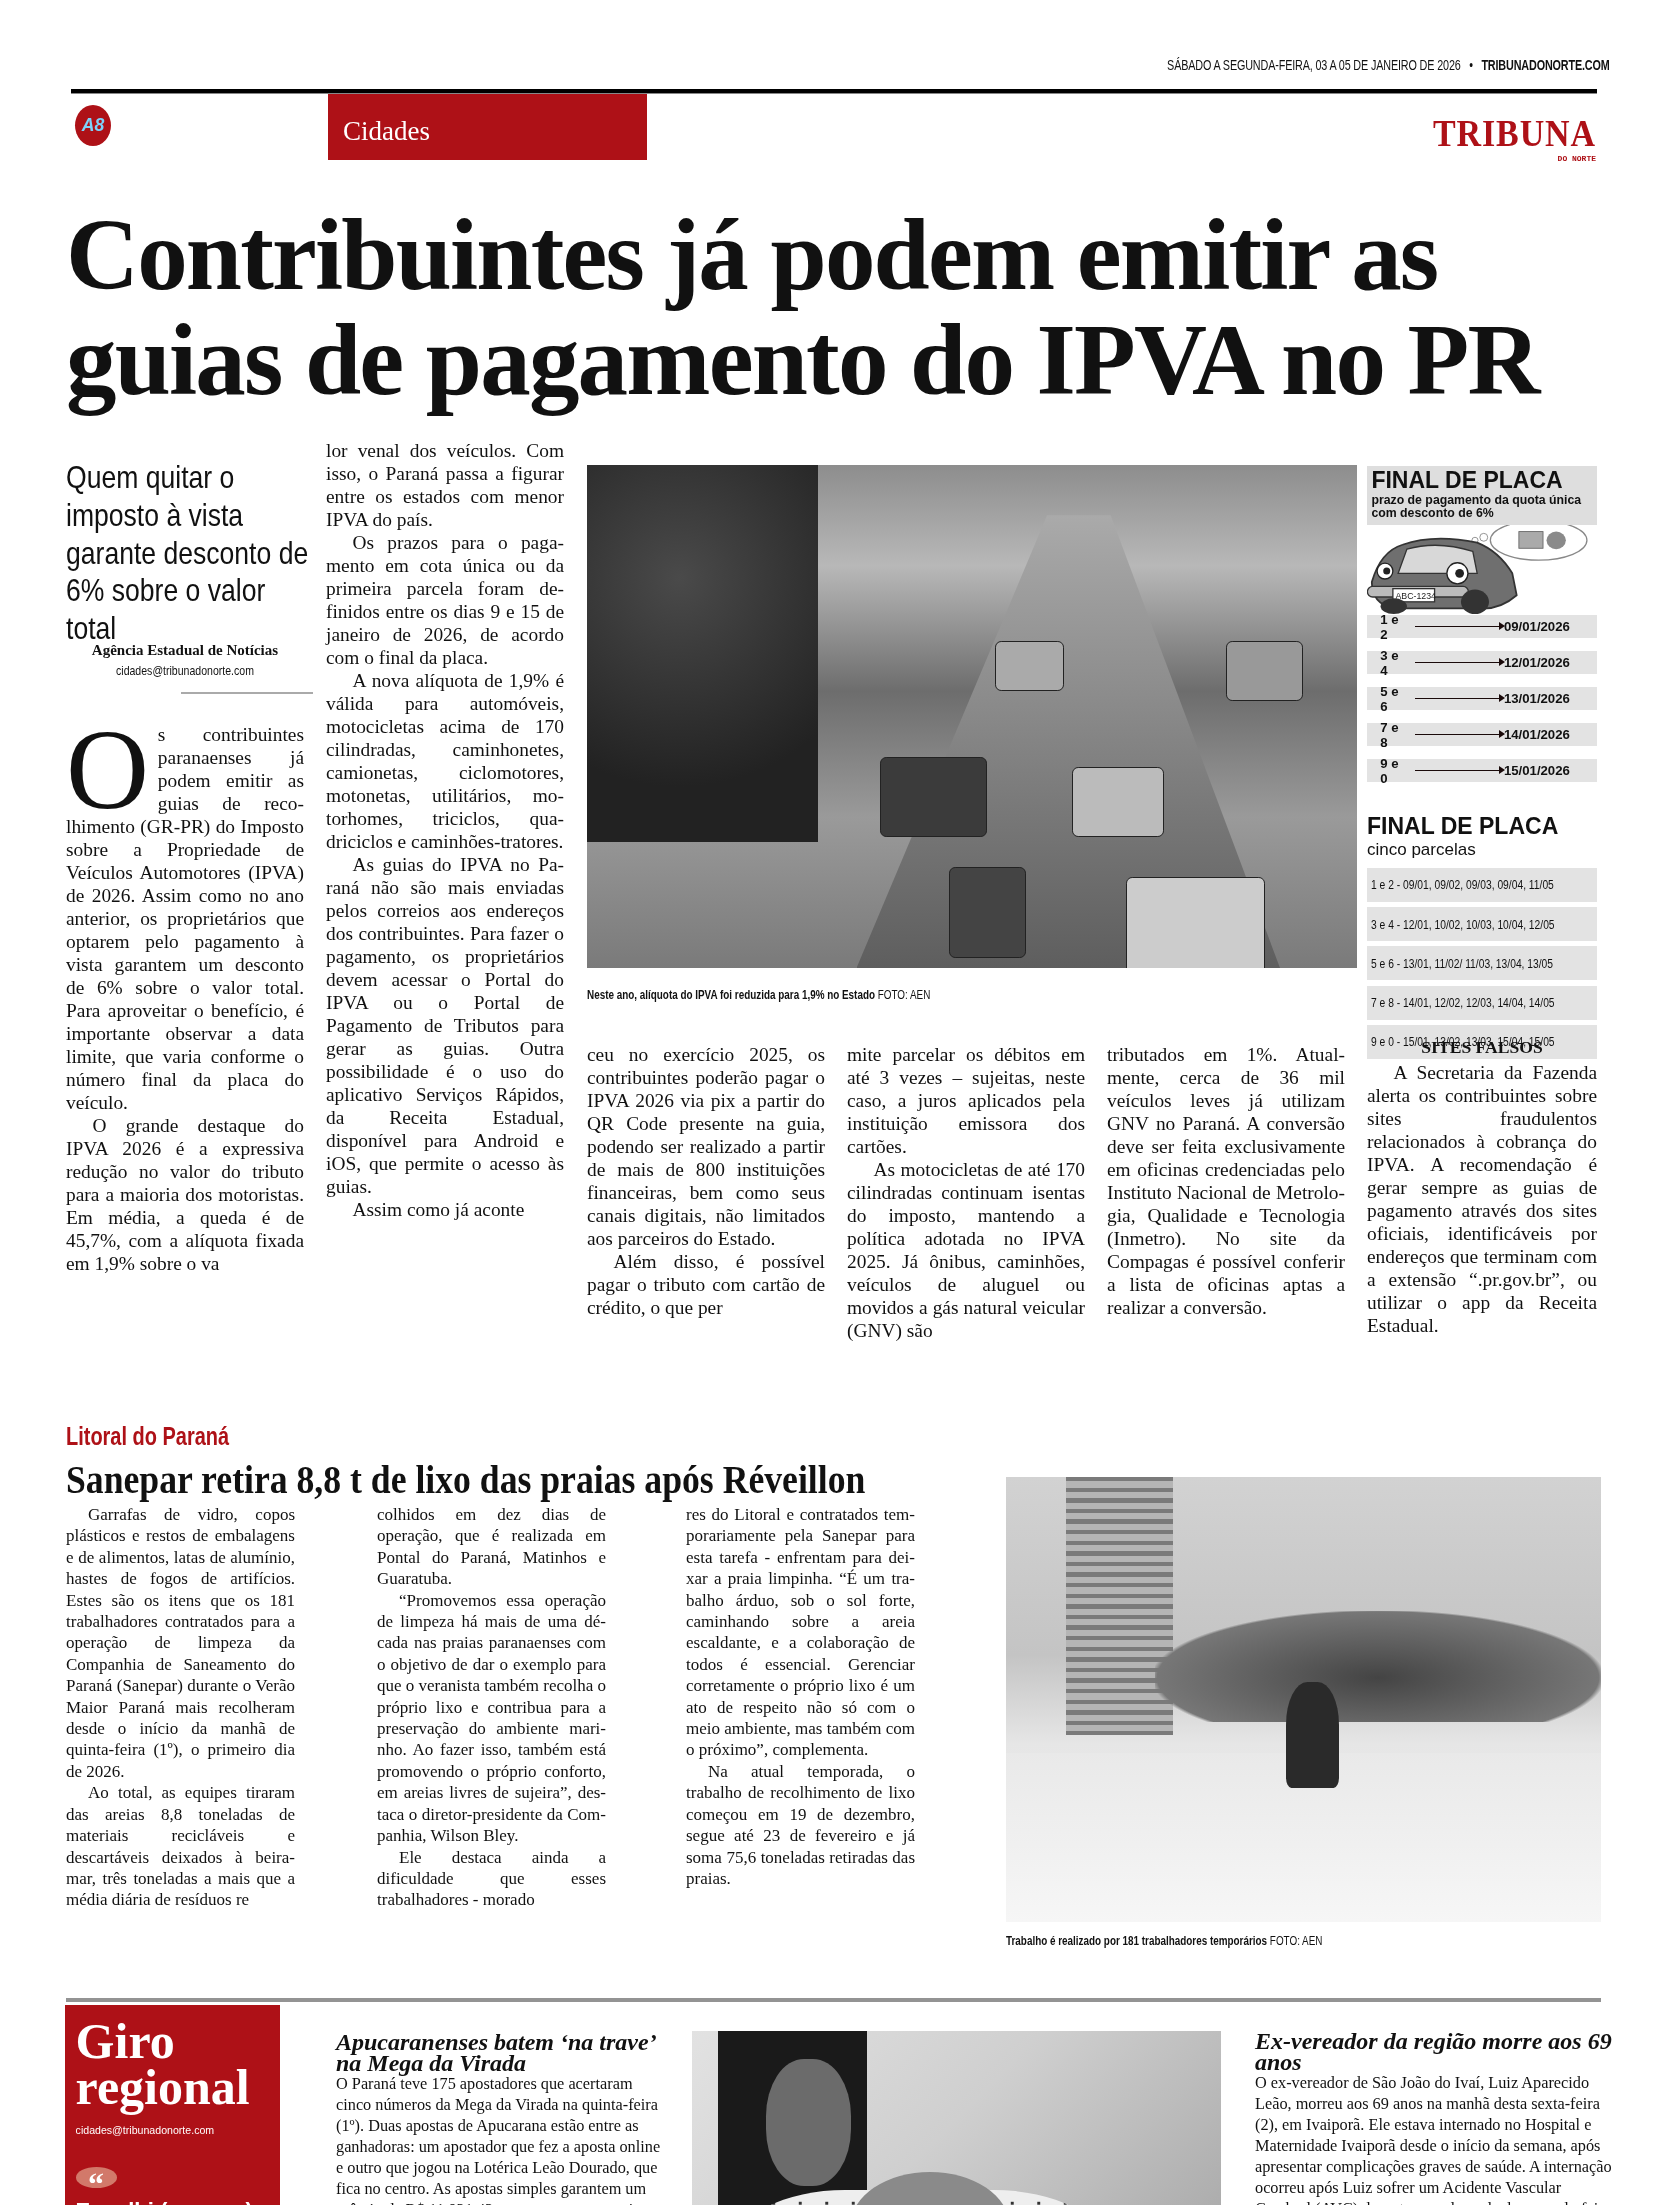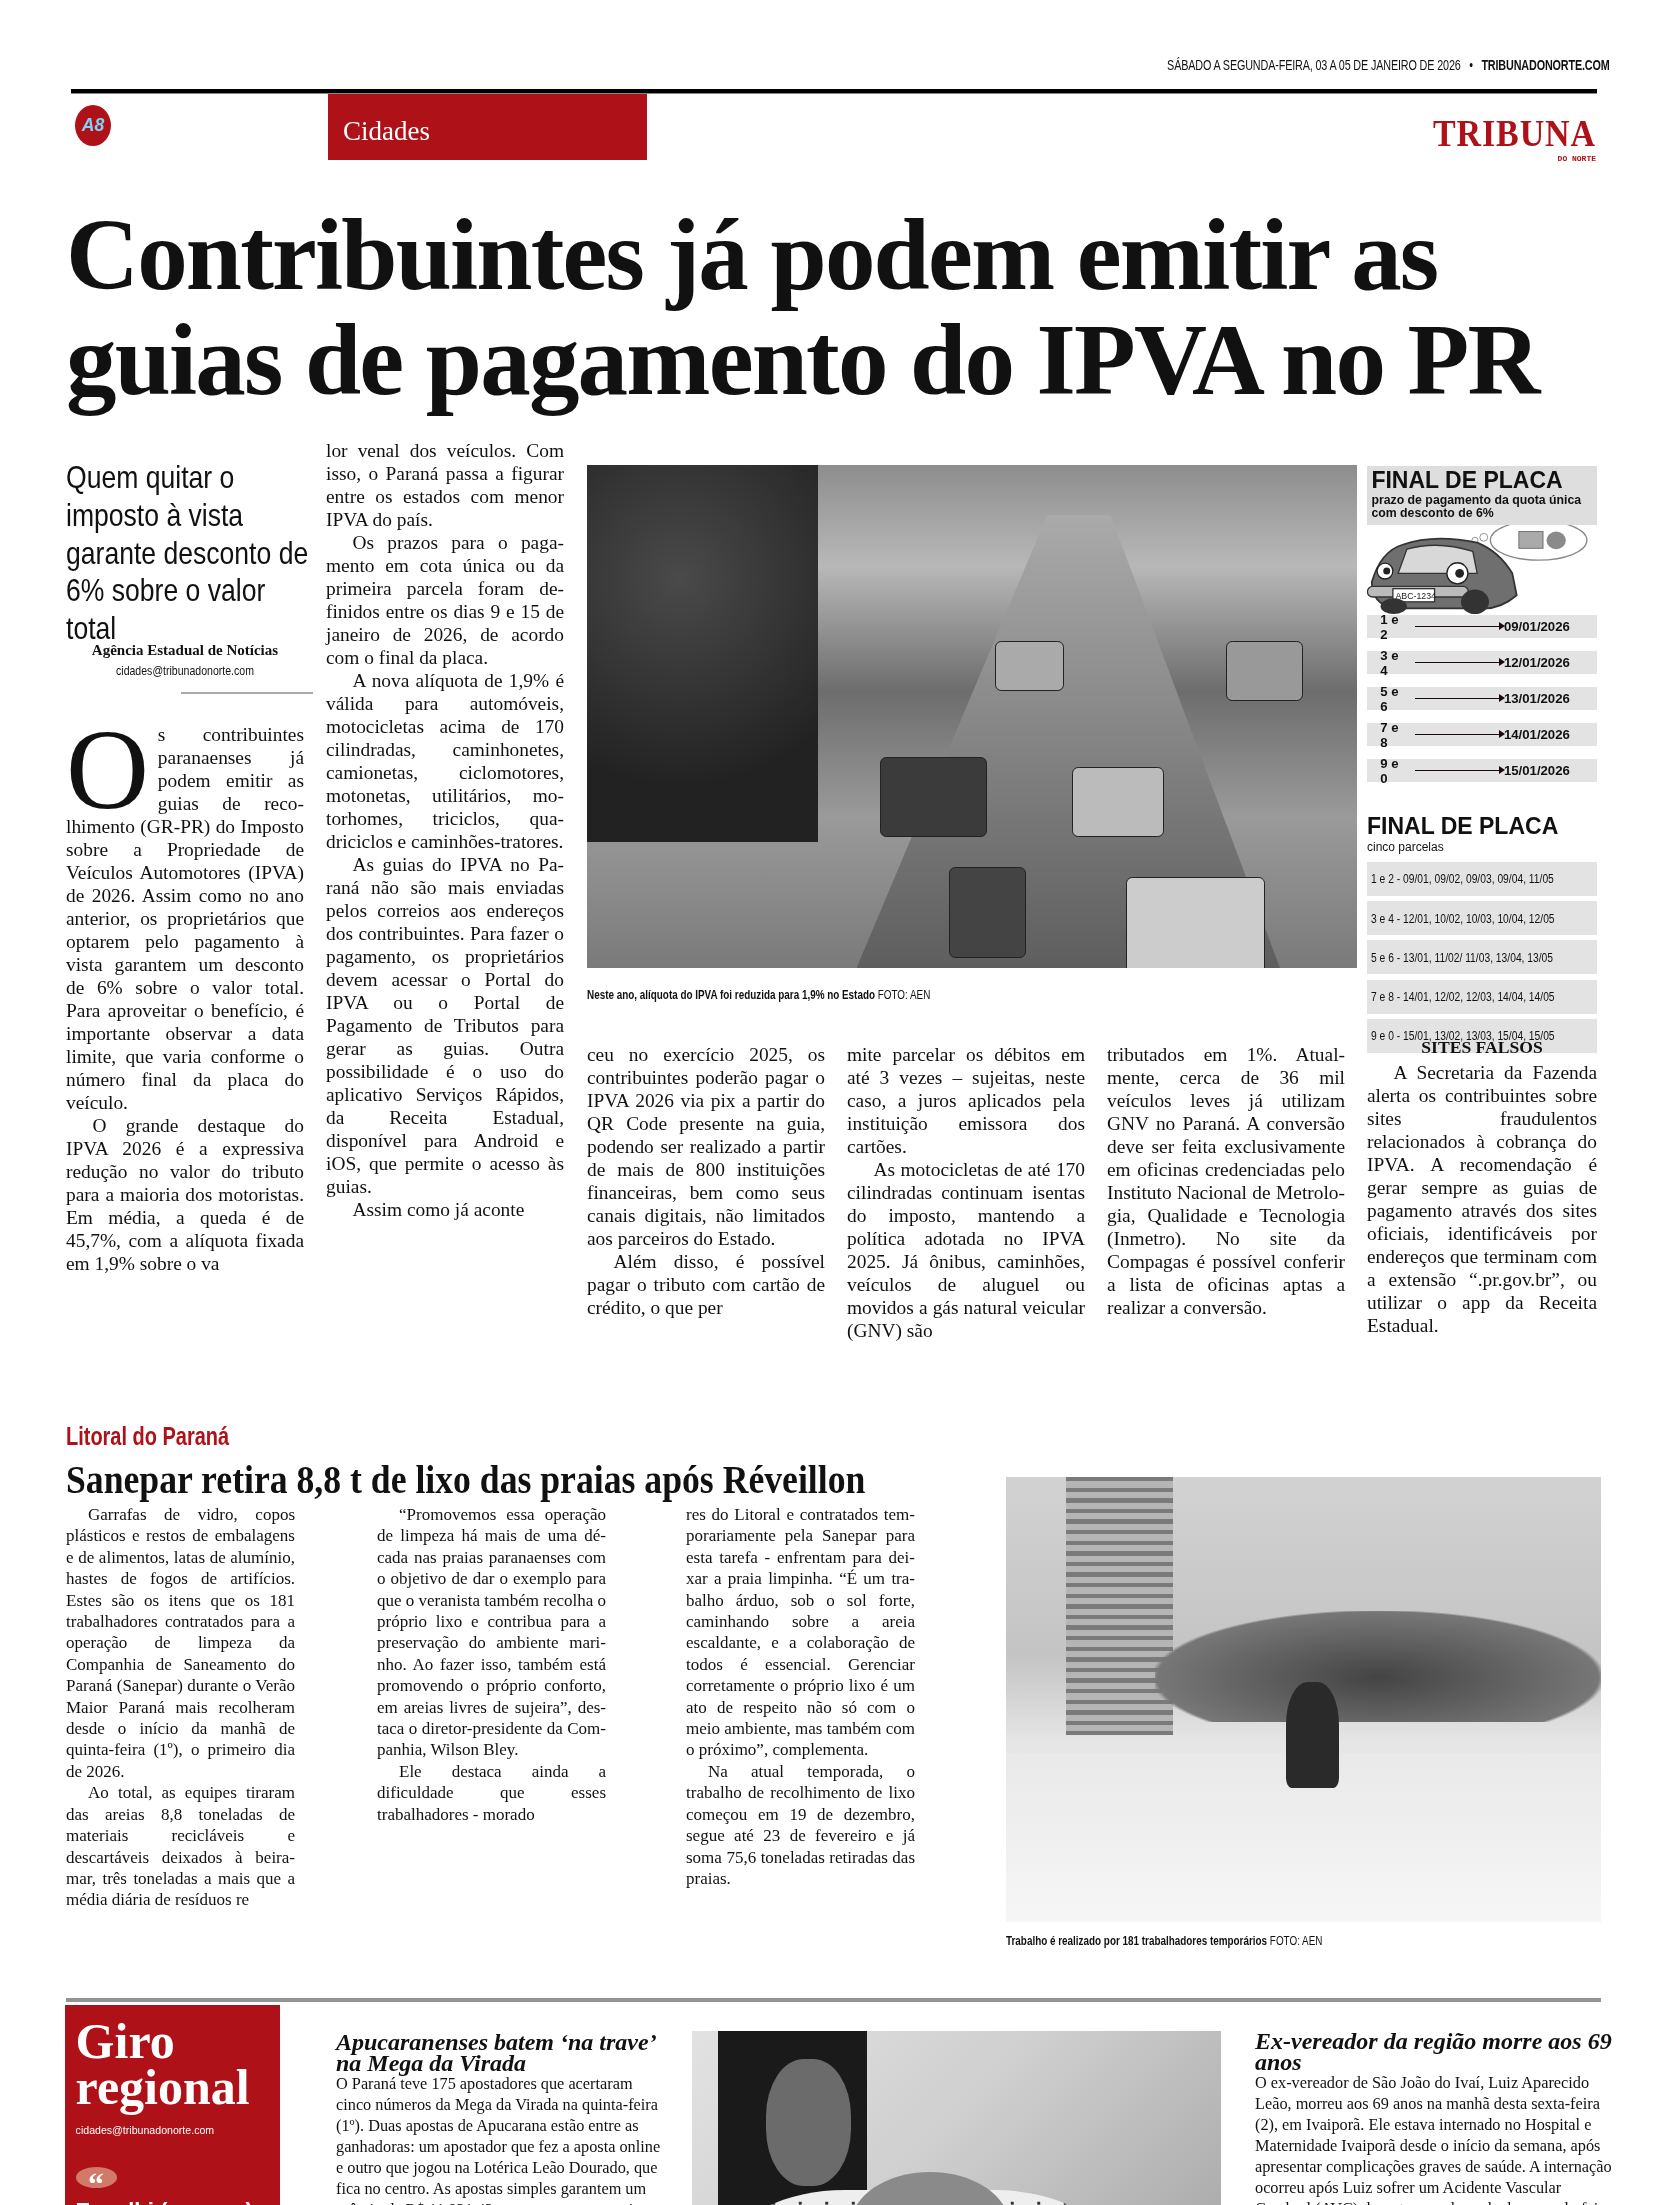--- a/index.html
+++ b/index.html
@@ -52,21 +52,21 @@
   #info .hdr { background: #dedede; padding: 2.6px 4.4px 5.3px; font-family: "Liberation Sans", sans-serif; }
   #info .title { font-weight: 700; font-size: 23px; line-height: 1; letter-spacing: 0px; }
   #info .sub { font-weight: 700; font-size: 12.3px; line-height: 1.05; margin-top: 2.6px; }
   #info .car-illus { height: 90px; position: relative; }
   #info .row { background: #e3e3e3; height: 23px; margin-bottom: 13px; display: flex; align-items: center; font-family: "Liberation Sans", sans-serif; font-weight: 700; font-size: 13.2px; padding-left: 13.2px; }
   #info .row .k { width: 26.5px; }
   #info .row .arrow { width: 84px; height: 1.3px; background: #1a0a0a; margin: 0 4.4px 0 8.8px; position: relative; }
   #info .row .arrow::after { content: ""; position: absolute; right: -5.3px; top: -4px; border-left: 6.2px solid #1a0a0a; border-top: 4.4px solid transparent; border-bottom: 4.4px solid transparent; }
   #info2 { left: 1367px; top: 815px; width: 230px; font-family: "Liberation Sans", sans-serif; }
   #info2 .title { font-weight: 700; font-size: 23px; line-height: 1; }
-  #info2 .sub { font-size: 12px; margin: 1.8px 0 8px; }
+  #info2 .sub { font-size: 17px; margin: 1.8px 0 8px; }
   #info2 .row { background: #e3e3e3; height: 34px; margin-bottom: 5.3px; display: flex; align-items: center; padding-left: 4.4px; font-size: 13.2px; white-space: nowrap; transform-origin: left center; }
   #info2 .row span { display: inline-block; transform: scaleX(0.78); transform-origin: left center; }
 
   #sites { left: 1367px; top: 1036px; width: 230px; }
   #sites h4 { text-align: center; font-family: "Liberation Serif", serif; font-weight: 700; font-size: 17.6px; margin-bottom: 1.8px; }
 
   
   #litoral-tag { left: 66px; top: 1422px; font-family: "Liberation Sans", sans-serif; font-weight: 700; font-size: 25.6px; color: #ae1117; transform: scaleX(0.78); transform-origin: left top; white-space: nowrap; }
   #sanepar-title { left: 66px; top: 1455px; font-family: "Liberation Serif", serif; font-size: 41px; white-space: nowrap; transform: scaleX(0.87); transform-origin: left top; }
   .small-text { font-family: "Liberation Serif", serif; font-size: 17px; line-height: 21.4px; text-align: justify; }
@@ -241,20 +241,21 @@
   <p>A Secretaria da Fazen­da alerta os contribuin­tes sobre sites fraudulen­tos relacionados à cobrança do IPVA. A recomenda­ção é gerar sempre as gui­as de pagamento através dos sites oficiais, identifi­cáveis por endereços que terminam com a extensão “.pr.gov.br”, ou utilizar o app da Receita Estadual.</p>
 </div>
 
 <div id="litoral-tag" class="abs">Litoral do Paraná</div>
 <h2 id="sanepar-title" class="abs">Sanepar retira 8,8 t de lixo das praias após Réveillon</h2>
 <div id="scol1" class="abs small-text">
   <p>Garrafas de vidro, copos plásti­cos e restos de embalagens e de ali­mentos, latas de alumínio, hastes de fogos de artifícios. Estes são os itens que os 181 trabalhadores con­tratados para a operação de lim­peza da Companhia de Saneamen­to do Paraná (Sanepar) durante o Verão Maior Paraná mais recolhe­ram desde o início da manhã de quinta-feira (1º), o primeiro dia de 2026.</p>
   <p>Ao total, as equipes tiraram das areias 8,8 toneladas de materiais recicláveis e descartáveis deixados à beira-mar, três toneladas a mais que a média diária de resíduos re­</p>
 </div>
 <div id="scol2" class="abs small-text">
+  <p class="noindent">colhidos em dez dias de operação, que é realizada em Pontal do Para­ná, Matinhos e Guaratuba.</p>
   <p>“Promovemos essa operação de limpeza há mais de uma dé­cada nas praias paranaenses com o objetivo de dar o exemplo para que o veranista também recolha o próprio lixo e contribua para a preservação do ambiente mari­nho. Ao fazer isso, também está promovendo o próprio conforto, em areias livres de sujeira”, des­taca o diretor-presidente da Com­panhia, Wilson Bley.</p>
   <p>Ele destaca ainda a dificuldade que esses trabalhadores - morado­</p>
 </div>
 <div id="scol3" class="abs small-text">
   <p class="noindent">res do Litoral e contratados tem­porariamente pela Sanepar para esta tarefa - enfrentam para dei­xar a praia limpinha. “É um tra­balho árduo, sob o sol forte, cami­nhando sobre a areia escaldante, e a colaboração de todos é essencial. Gerenciar corretamente o próprio lixo é um ato de respeito não só com o meio ambiente, mas tam­bém com o próximo”, comple­menta.</p>
   <p>Na atual temporada, o trabalho de recolhimento de lixo começou em 19 de dezembro, segue até 23 de fevereiro e já soma 75,6 tonela­das retiradas das praias.</p>
 </div>
 <div id="photo2" class="abs">
   <div class="bldg"></div>
   <div class="trees"></div>

